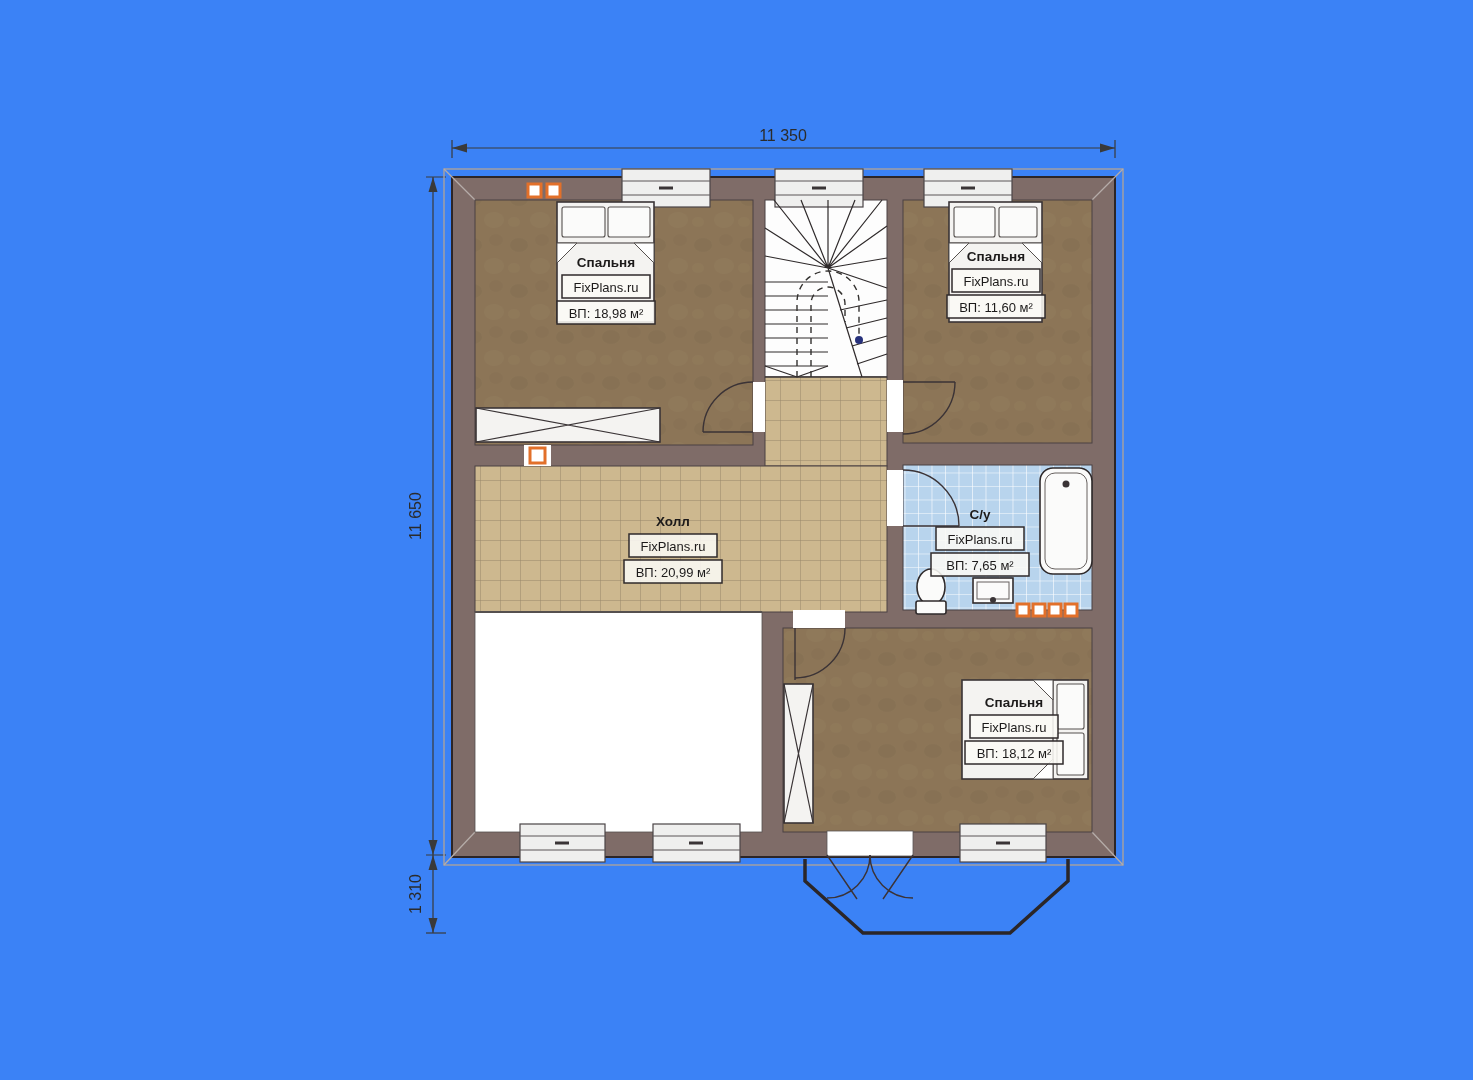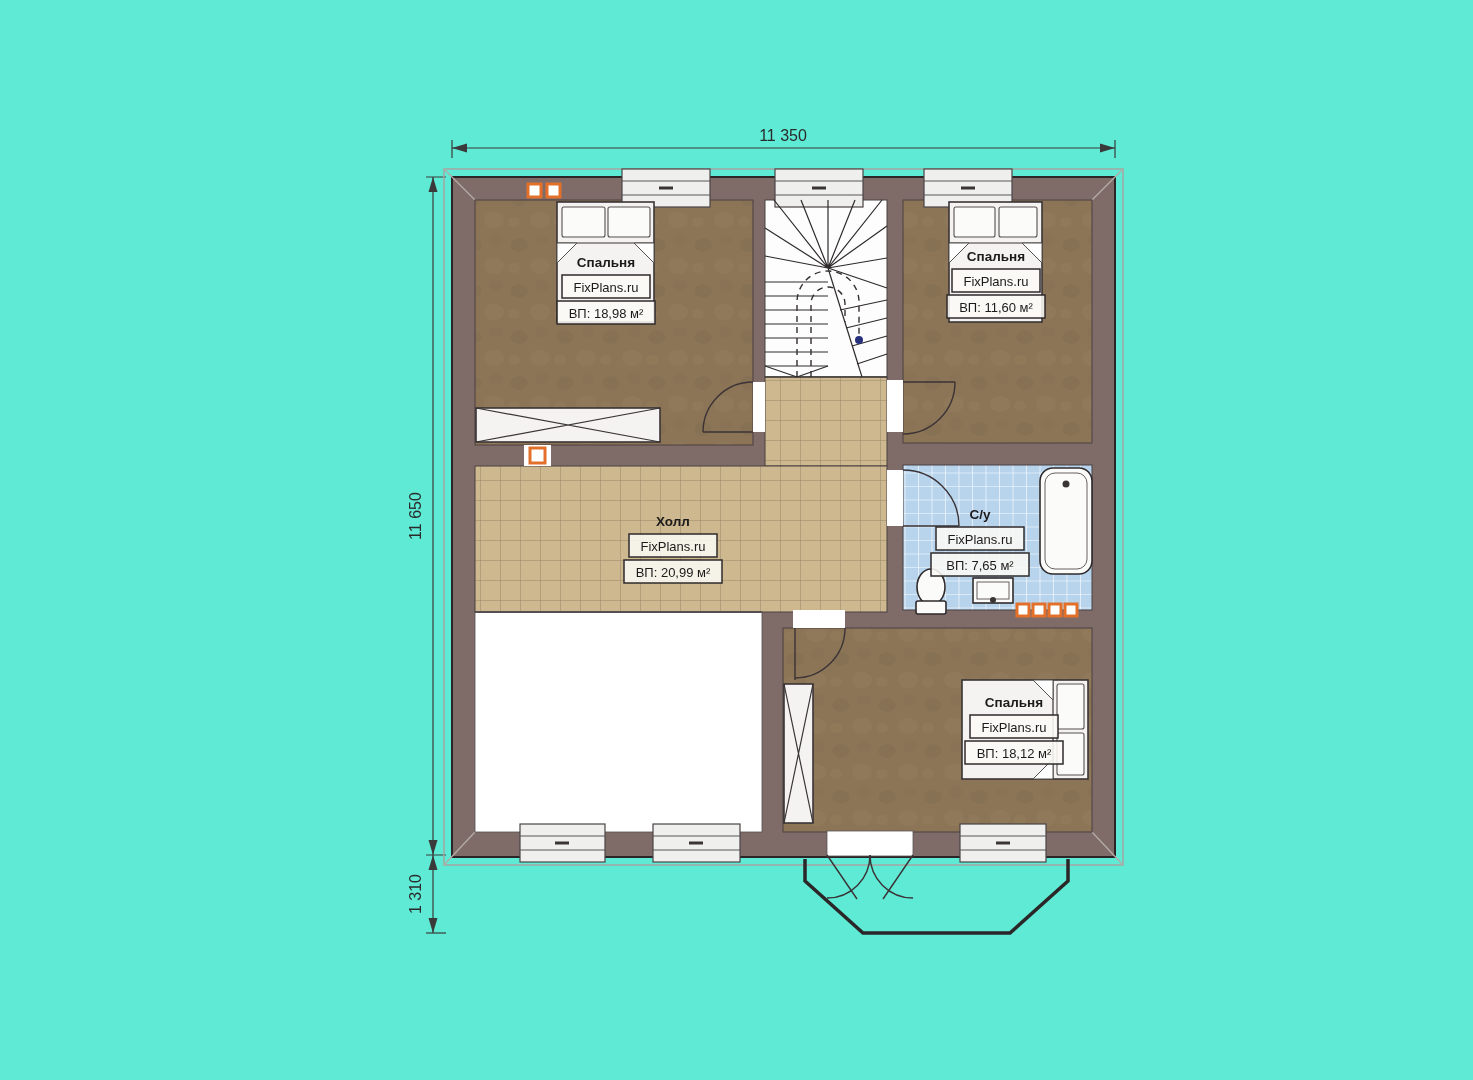--- a/index.html
+++ b/index.html
@@ -1,16 +1,16 @@
 <!DOCTYPE html>
 <html><head>
 <meta charset="utf-8">
 <style>
   html,body{margin:0;padding:0;background:#ffffff;}
-  .page{position:relative;width:1473px;height:1080px;background:#5eead4;overflow:hidden;
+  .page{position:relative;width:1473px;height:1080px;background:#3b82f6;overflow:hidden;
         font-family:"Liberation Sans",sans-serif;}
   svg text{font-family:"Liberation Sans","DejaVu Sans",sans-serif;fill:#1c1a1a;}
   .room-name{font-size:13.5px;font-weight:700;}
   .box-text{font-size:13px;}
   .dim-text{font-size:16px;fill:#2b2b2b;}
   .label-box{fill:rgba(250,249,245,0.88);stroke:#2f2a2b;stroke-width:1.5;}
   .room-edge{stroke:#4a4143;stroke-width:1;}
   .furn{fill:#f4f3f1;stroke:#3a3436;stroke-width:1.6;}
   .furn-thin{fill:#fbfbfa;stroke:#55504e;stroke-width:1.1;}
   .furn-line{stroke:#3a3436;stroke-width:1.2;fill:none;}

